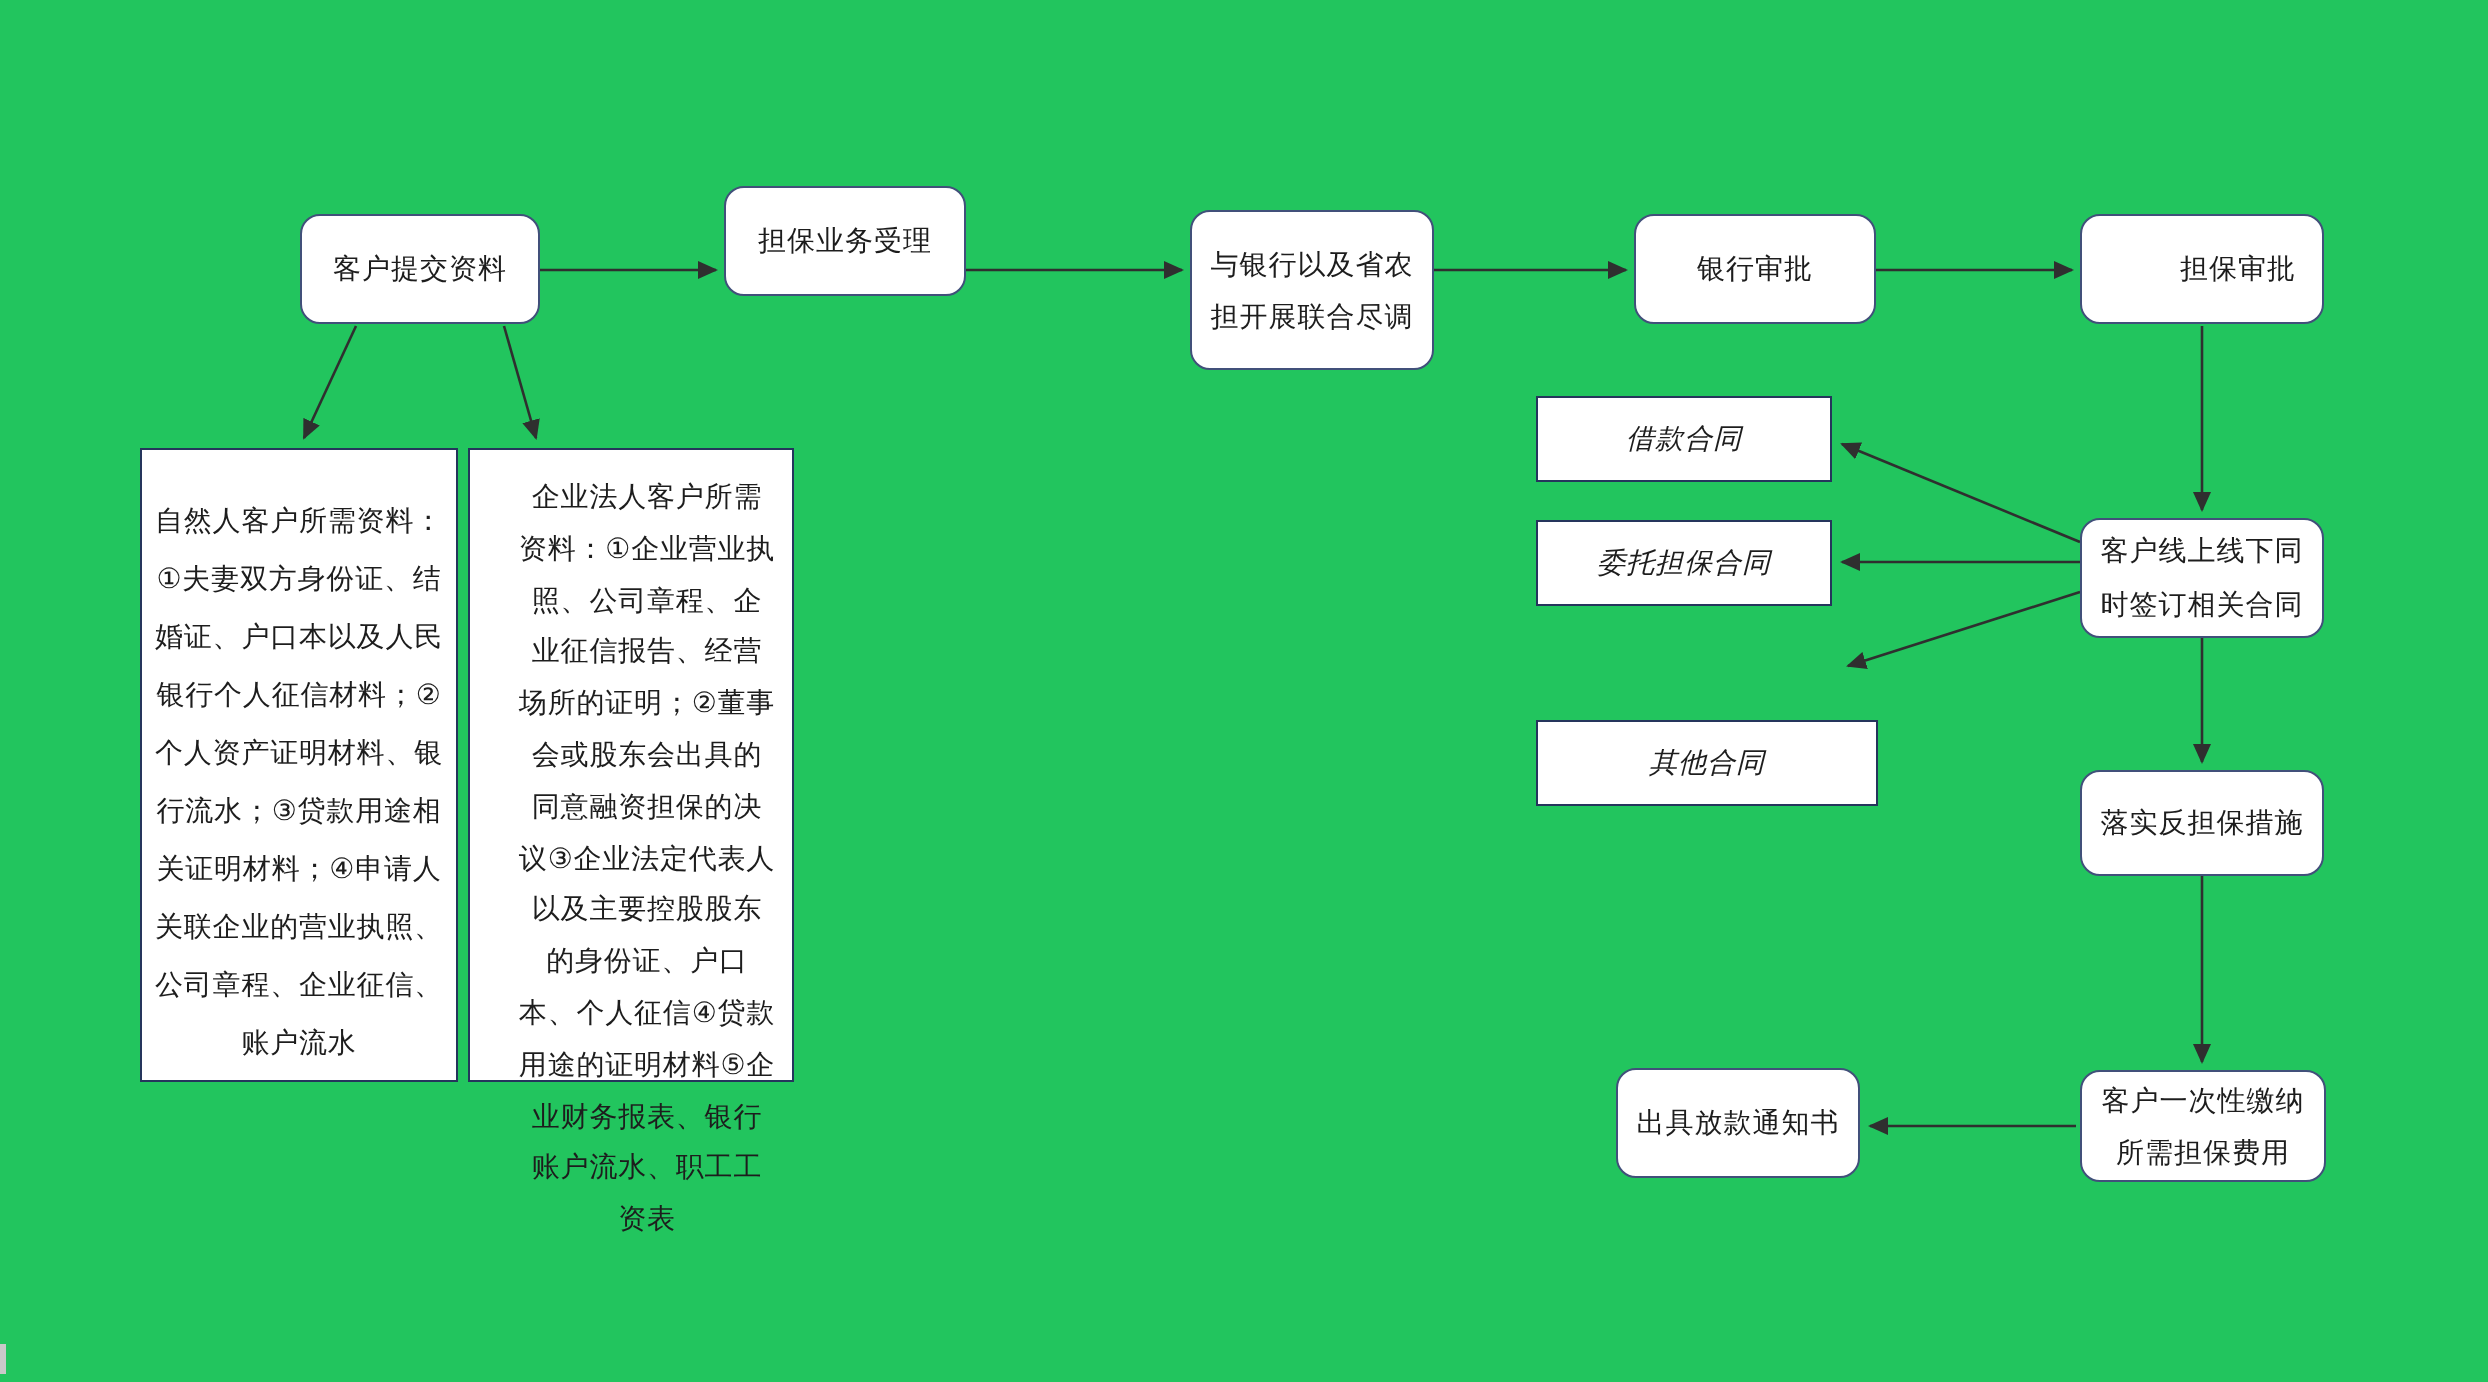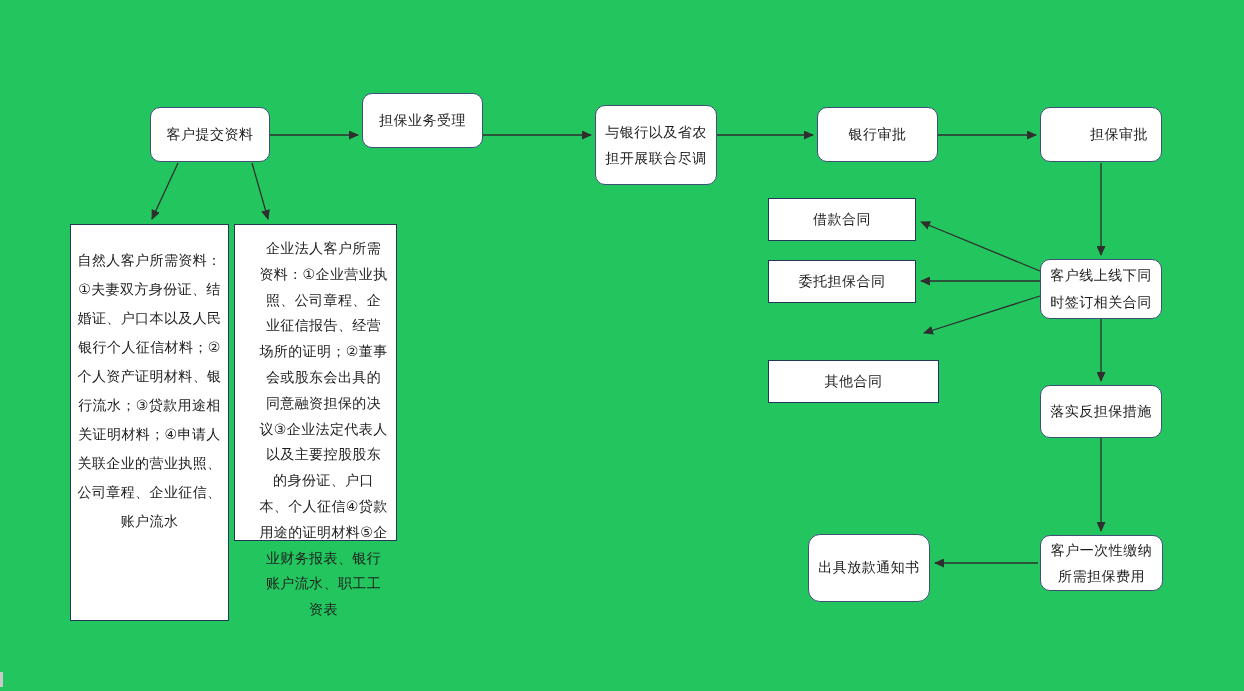--- a/index.html
+++ b/index.html
@@ -7,39 +7,39 @@
     position:relative; width:1244px; height:691px; overflow:hidden; background:#22c55e;
     font-family:"Liberation Sans","DejaVu Sans",sans-serif;
   }
   #arrow-layer{position:absolute;left:0;top:0;width:1244px;height:691px;}
   .node{
     position:absolute; display:flex; align-items:center; justify-content:center;
     text-align:center; font-size:14px; color:#1d1d1d; background:#ffffff;
     box-sizing:border-box; letter-spacing:0.5px;
   }
   .rounded{border:1.4px solid #41507a; border-radius:10px;}
-  .rect{border:1.5px solid #25355c;}
+  .rect{border:1.5px solid #25355c;font-style:italic;}
   .wrap{line-height:26px; padding:0 8px;}
   #n-submit  {left:150px; top:107px; width:120px; height:55px;}
   #n-accept  {left:362px; top:93px; width:121px; height:55px;}
   #n-dd      {left:595px; top:105px; width:122px; height:80px;}
   #n-bank    {left:817px; top:107px; width:121px; height:55px;}
   #n-guar    {left:1040px;top:107px; width:122px; height:55px;padding-left:36px;}
   #n-loan    {left:768px; top:198px; width:148px; height:43px;}
   #n-entrust {left:768px; top:260px; width:148px; height:43px;}
   #n-other   {left:768px; top:316px; width:171px; height:43px;margin-top:44px;}
   #n-sign    {left:1040px;top:259px; width:122px; height:60px; line-height:27px;}
   #n-counter {left:1040px;top:385px; width:122px; height:53px;}
   #n-fee     {left:1040px;top:535px; width:123px; height:56px;}
-  #n-notice  {left:808px; top:534px; width:122px; height:68px;border-radius:12px;}
+  #n-notice  {left:808px; top:534px; width:122px; height:55px;}
   .detail{
     position:absolute; border:1.5px solid #25355c; background:#fff; box-sizing:border-box;
     text-align:center; color:#1d1d1d; font-size:14px; letter-spacing:0.4px;
   }
-  #d-natural   {left:70px;  top:224px; width:159px; height:397px; line-height:29px;   padding:21px 6px 0 6px;}
+  #d-natural   {left:70px;  top:224px; width:159px; height:317px; line-height:29px;   padding:21px 6px 0 6px;}
   #d-enterprise{left:234px; top:224px; width:163px; height:317px; line-height:25.8px; padding:11px 8px 0 24px;}
   #corner-artifact{position:absolute; left:0; top:672px; width:3px; height:15px; background:#c9c9c9;}
 </style>
 </head>
 <body>
 
 <div id="canvas">
 
   <svg id="arrow-layer" viewBox="0 0 1244 691" xmlns="http://www.w3.org/2000/svg">
     <defs>

